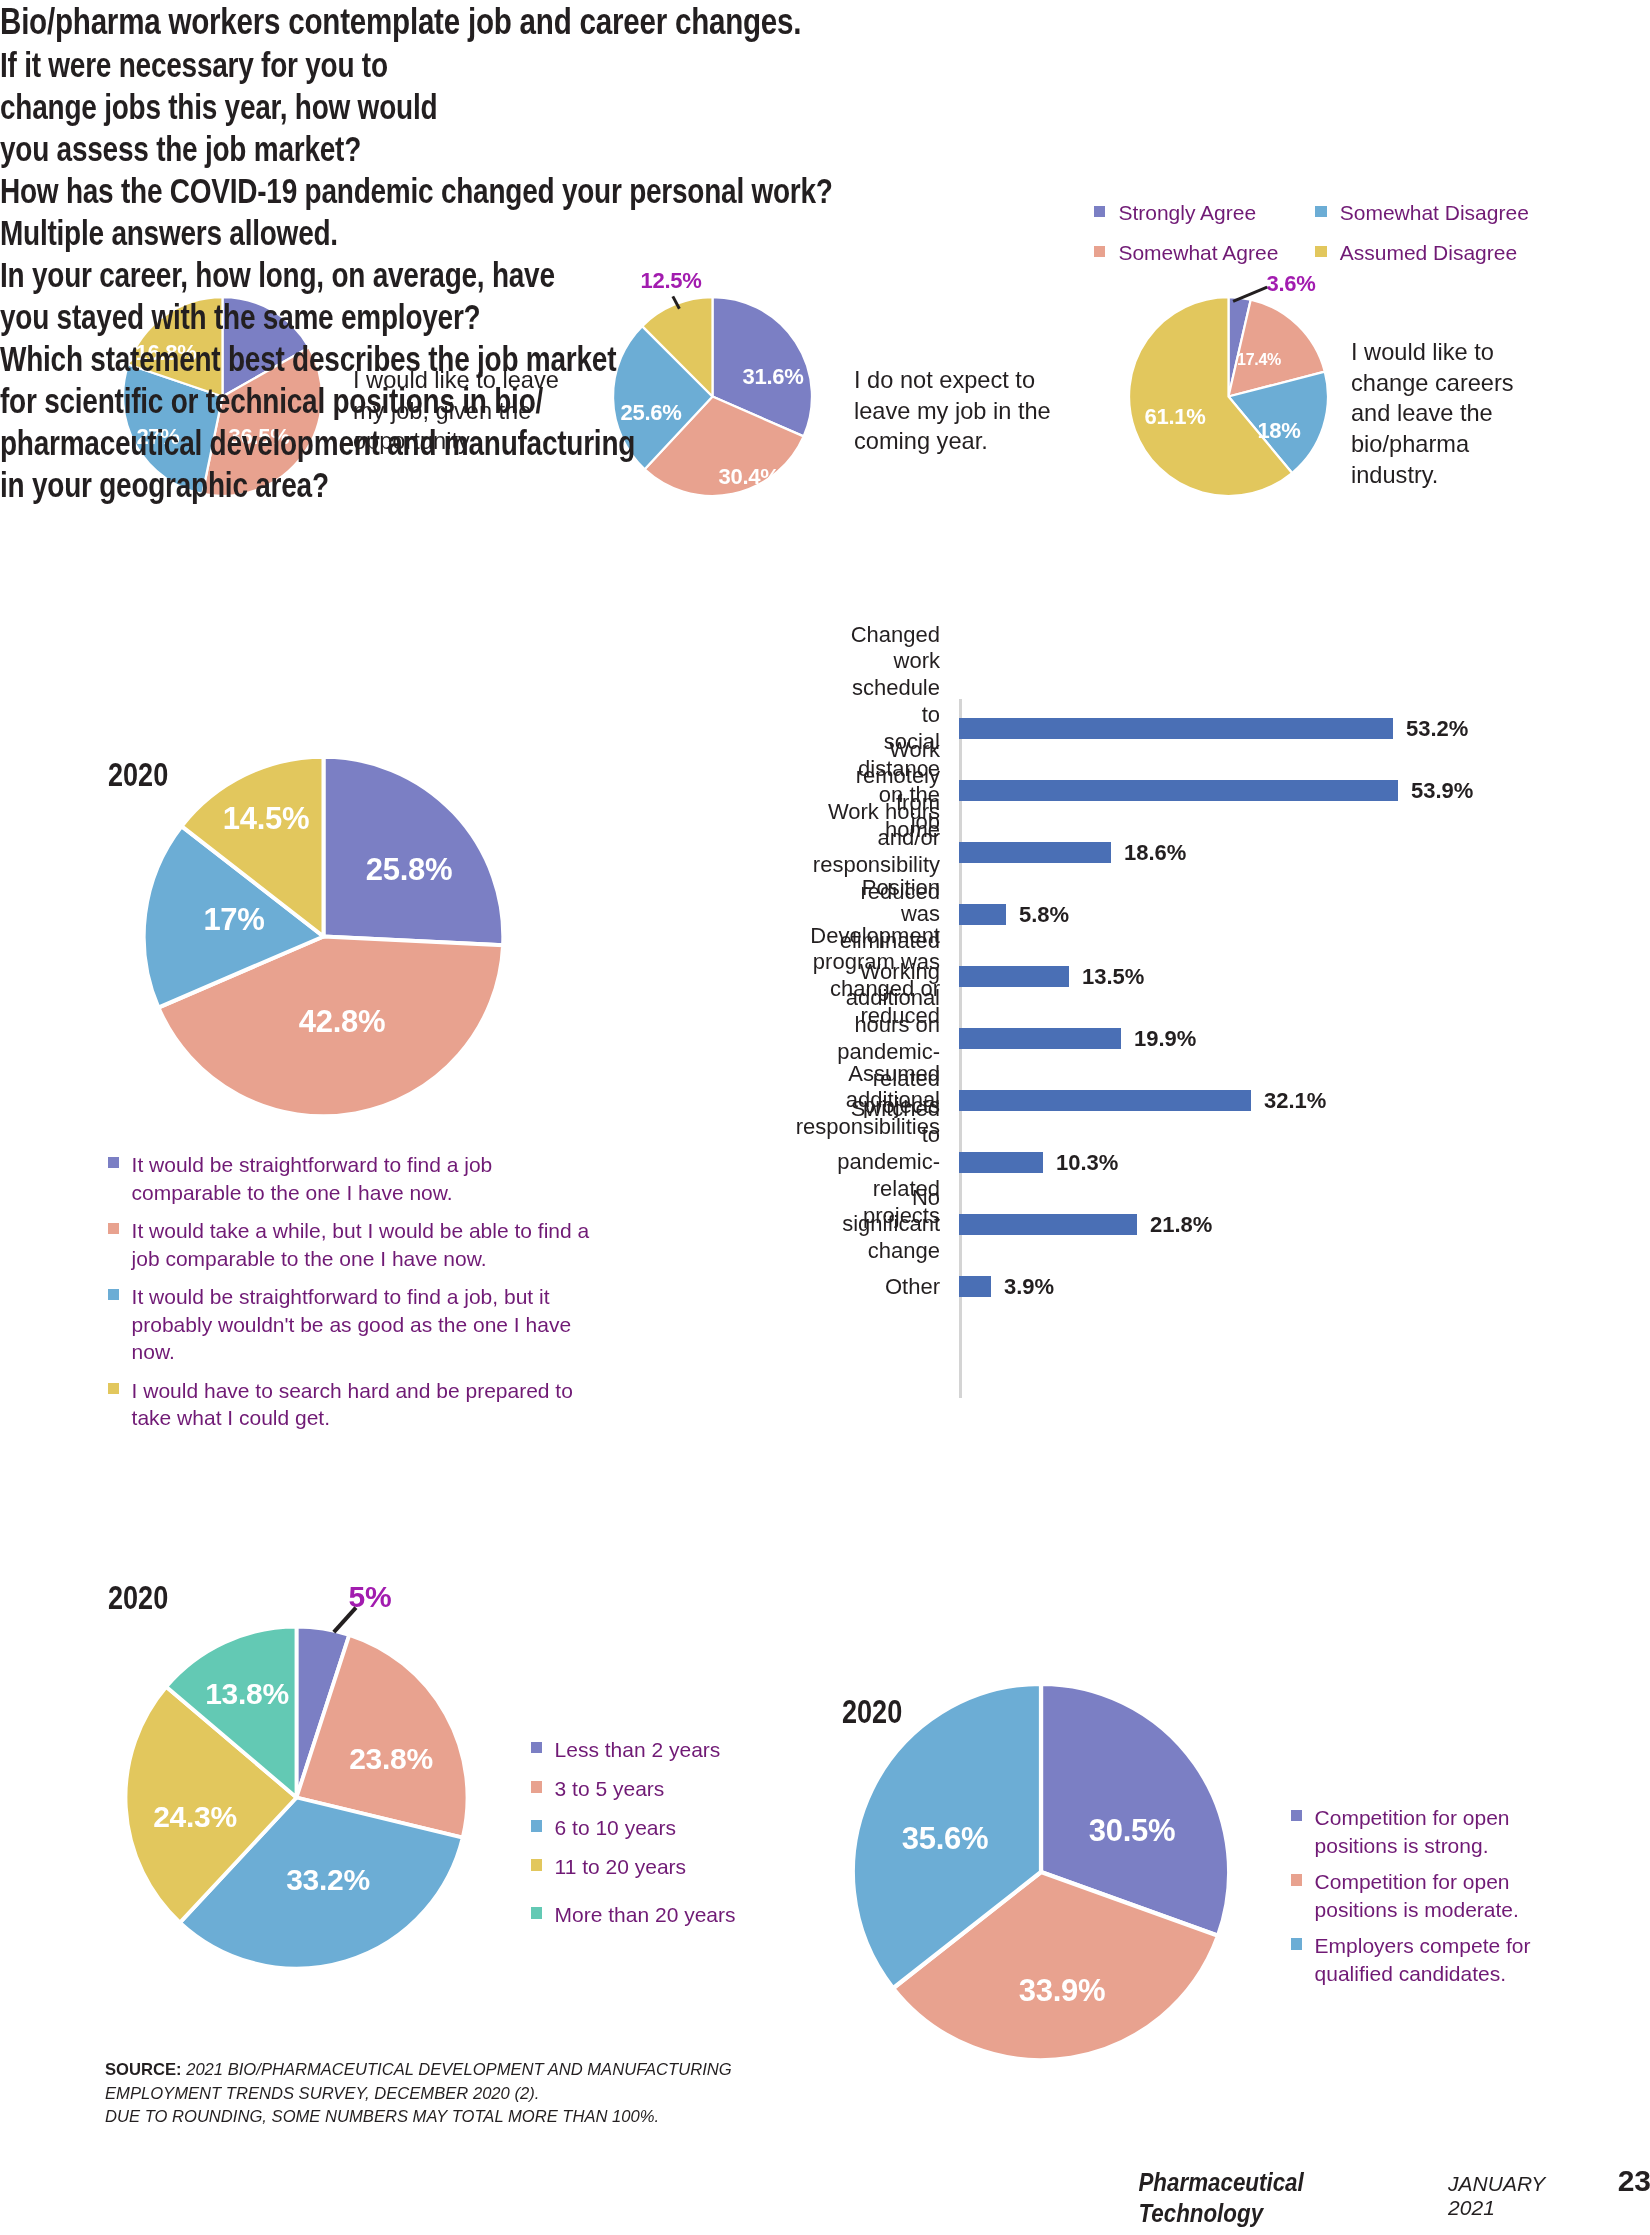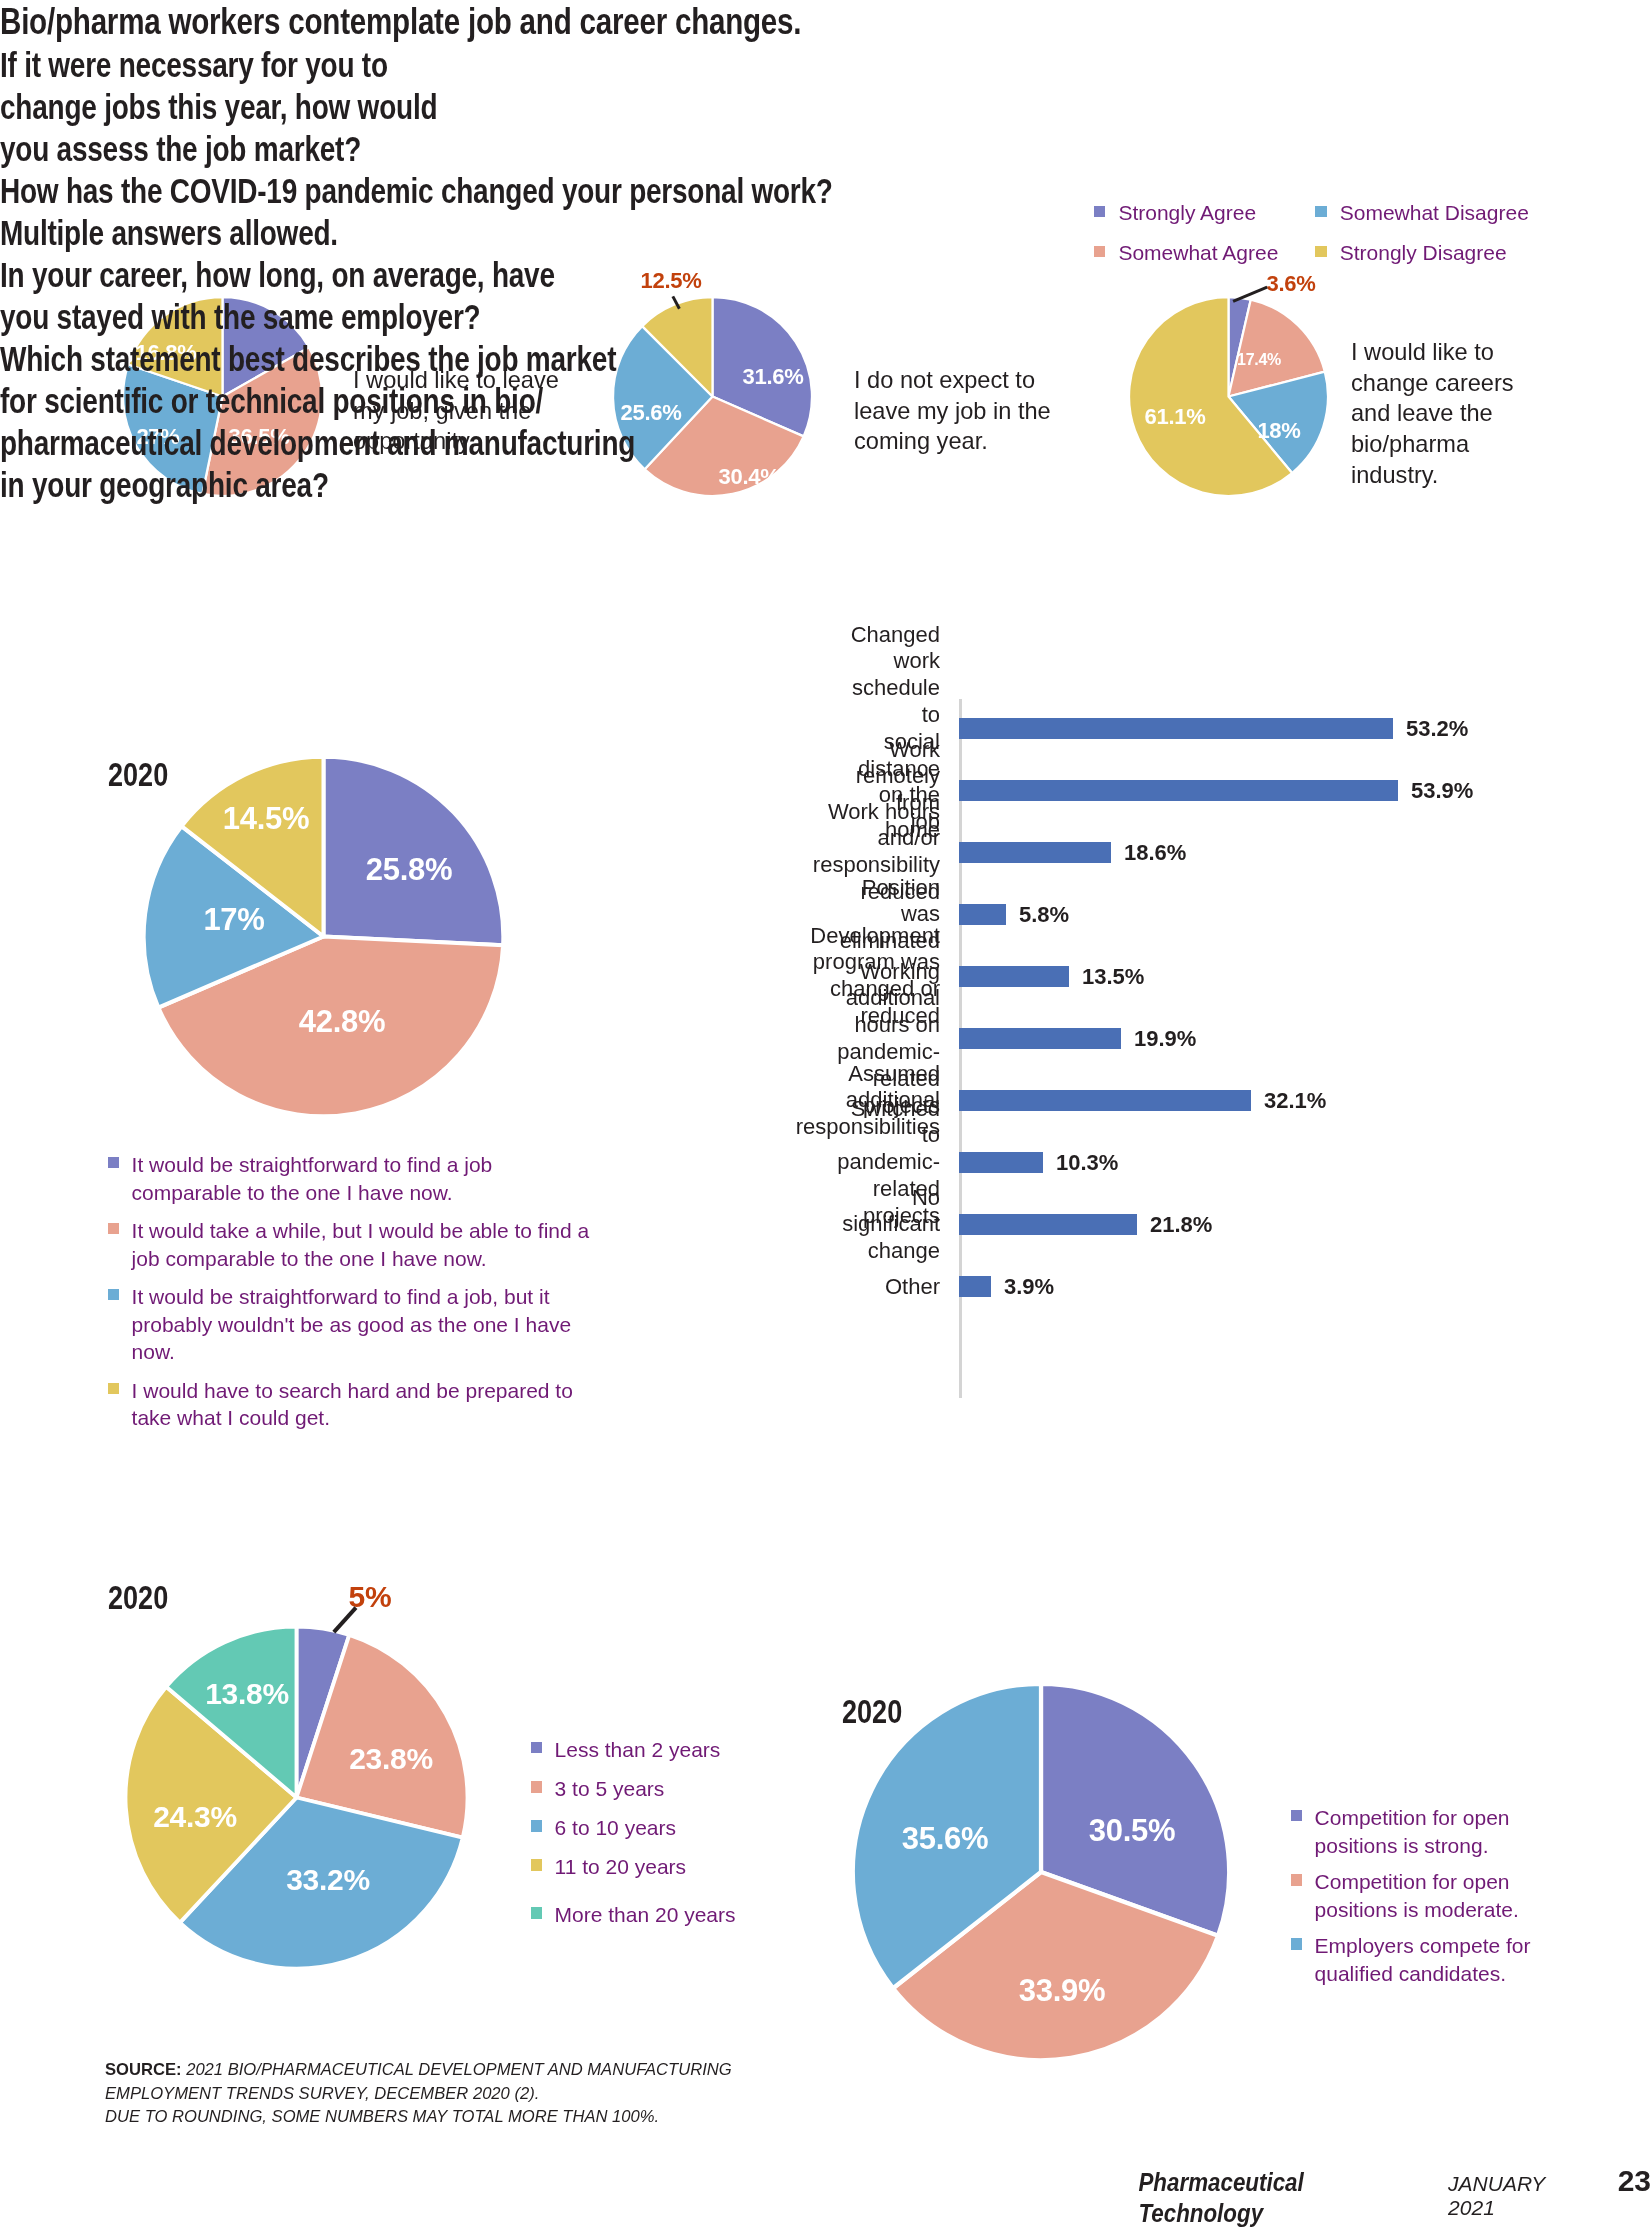--- a/index.html
+++ b/index.html
@@ -84,21 +84,21 @@
   
   .pie-label {
     position: absolute;
     font-family: "Liberation Sans", sans-serif;
     font-weight: bold;
     color: #ffffff;
     white-space: nowrap;
     transform: translate(-50%, -50%);
     letter-spacing: -0.3px;
   }
-  .pie-label.dark { color: #c2410c; }
+  .pie-label.dark { color: #a21caf; }
 
   .callout-line {
     position: absolute;
     background: #231f20;
     transform-origin: left center;
   }
 
   
   .bar-chart {
     position: absolute;
@@ -201,21 +201,21 @@
     <div class="legend-row">
       <span class="legend-swatch" style="background:#6cadd5"></span>
       <span class="legend-text">Somewhat Disagree</span>
     </div>
     <div class="legend-row">
       <span class="legend-swatch" style="background:#e8a28f"></span>
       <span class="legend-text">Somewhat Agree</span>
     </div>
     <div class="legend-row">
       <span class="legend-swatch" style="background:#e2c75d"></span>
-      <span class="legend-text">Strongly Disagree</span>
+      <span class="legend-text">Assumed Disagree</span>
     </div>
   </div>
 
   <svg class="abs" style="left:121px; top:295px;" width="203" height="203" viewBox="0 0 200 200">
     <g id="pie1-slices">
         <path d="M 100 100 L 100 2 A 98 98 0 0 1 185.22704062044596 51.622819975934384 Z" fill="#7b7fc4" stroke="#ffffff" stroke-width="2.2" stroke-linejoin="round"></path>
         <path d="M 100 100 L 185.22704062044596 51.622819975934384 A 98 98 0 0 1 80.1464220450961 195.9678875582273 Z" fill="#e8a28f" stroke="#ffffff" stroke-width="2.2" stroke-linejoin="round"></path>
         <path d="M 100 100 L 80.1464220450961 195.9678875582273 A 98 98 0 0 1 7.223527793685037 68.43219670374788 Z" fill="#6cadd5" stroke="#ffffff" stroke-width="2.2" stroke-linejoin="round"></path>
         <path d="M 100 100 L 7.223527793685037 68.43219670374788 A 98 98 0 0 1 99.99999999999999 2 Z" fill="#e2c75d" stroke="#ffffff" stroke-width="2.2" stroke-linejoin="round"></path>
       </g>

